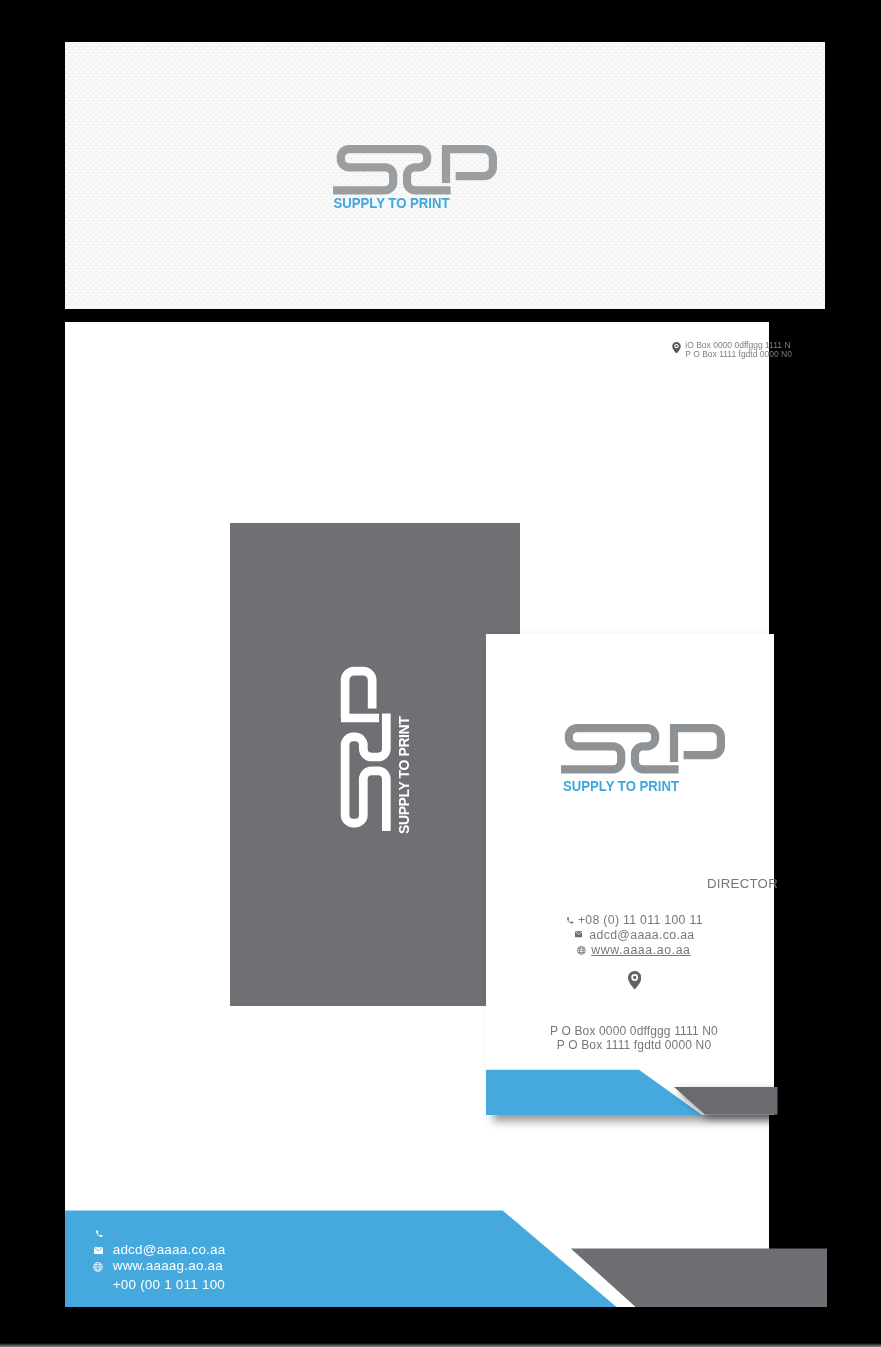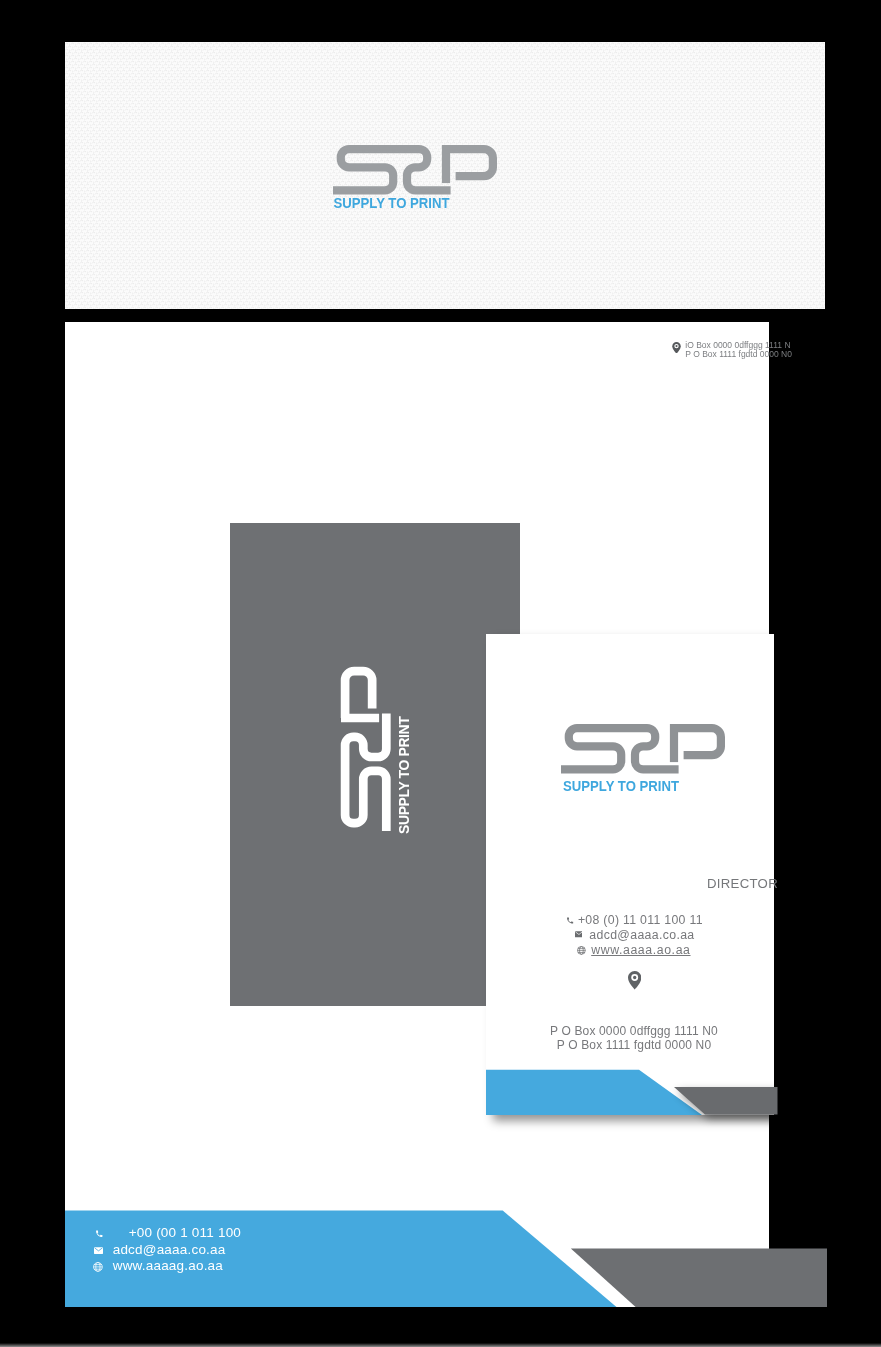--- a/index.html
+++ b/index.html
@@ -49,21 +49,21 @@
   </div>
 
   <svg class="abs" style="left:0;top:888px" width="762" height="97">
     <polygon points="0,0.5 437.7,0.5 551.5,97 0,97" fill="#45a9de"></polygon>
     <polygon points="505.8,38.5 762,38.5 762,97 570.6,97" fill="#6d6f72"></polygon>
   </svg>
 
   <svg class="abs" style="left:29.5px;top:907px" width="8.5" height="9.5" viewBox="0 0 24 24">
     <path d="M6.62 10.79c1.44 2.83 3.76 5.14 6.59 6.59l2.2-2.2c.27-.27.67-.36 1.02-.24 1.12.37 2.33.57 3.57.57.55 0 1 .45 1 1V20c0 .55-.45 1-1 1-9.39 0-17-7.61-17-17 0-.55.45-1 1-1h3.5c.55 0 1 .45 1 1 0 1.25.2 2.45.57 3.57.11.35.03.74-.25 1.02l-2.2 2.2z" fill="#fff"></path>
   </svg>
-  <div class="abs" style="left:47.7px;top:904px;font-size:13.5px;line-height:13.5px;letter-spacing:0.2px;color:#fff;white-space:nowrap;margin-left:16px;">+00 (00 1 011 100</div>
+  <div class="abs" style="left:47.7px;top:956px;font-size:13.5px;line-height:13.5px;letter-spacing:0.2px;color:#fff;white-space:nowrap;">+00 (00 1 011 100</div>
 
   <svg class="abs" style="left:28.6px;top:924.8px" width="9" height="7.2" viewBox="0 0 12 9">
     <rect x="0" y="0" width="12" height="9" rx="0.8" fill="#fff"></rect>
     <path d="M0.8 0.9 L6 4.8 L11.2 0.9" fill="none" stroke="#45a9de" stroke-width="1.1"></path>
   </svg>
   <div class="abs" style="left:47.7px;top:920.5px;font-size:13.5px;line-height:13.5px;letter-spacing:0.2px;color:#fff;white-space:nowrap;">adcd@aaaa.co.aa</div>
 
   <svg class="abs" style="left:28.1px;top:940.3px" width="9.8" height="9.8" viewBox="0 0 12 12">
     <g fill="none" stroke="#fff" stroke-width="0.9">
       <circle cx="6" cy="6" r="5.4"></circle>

